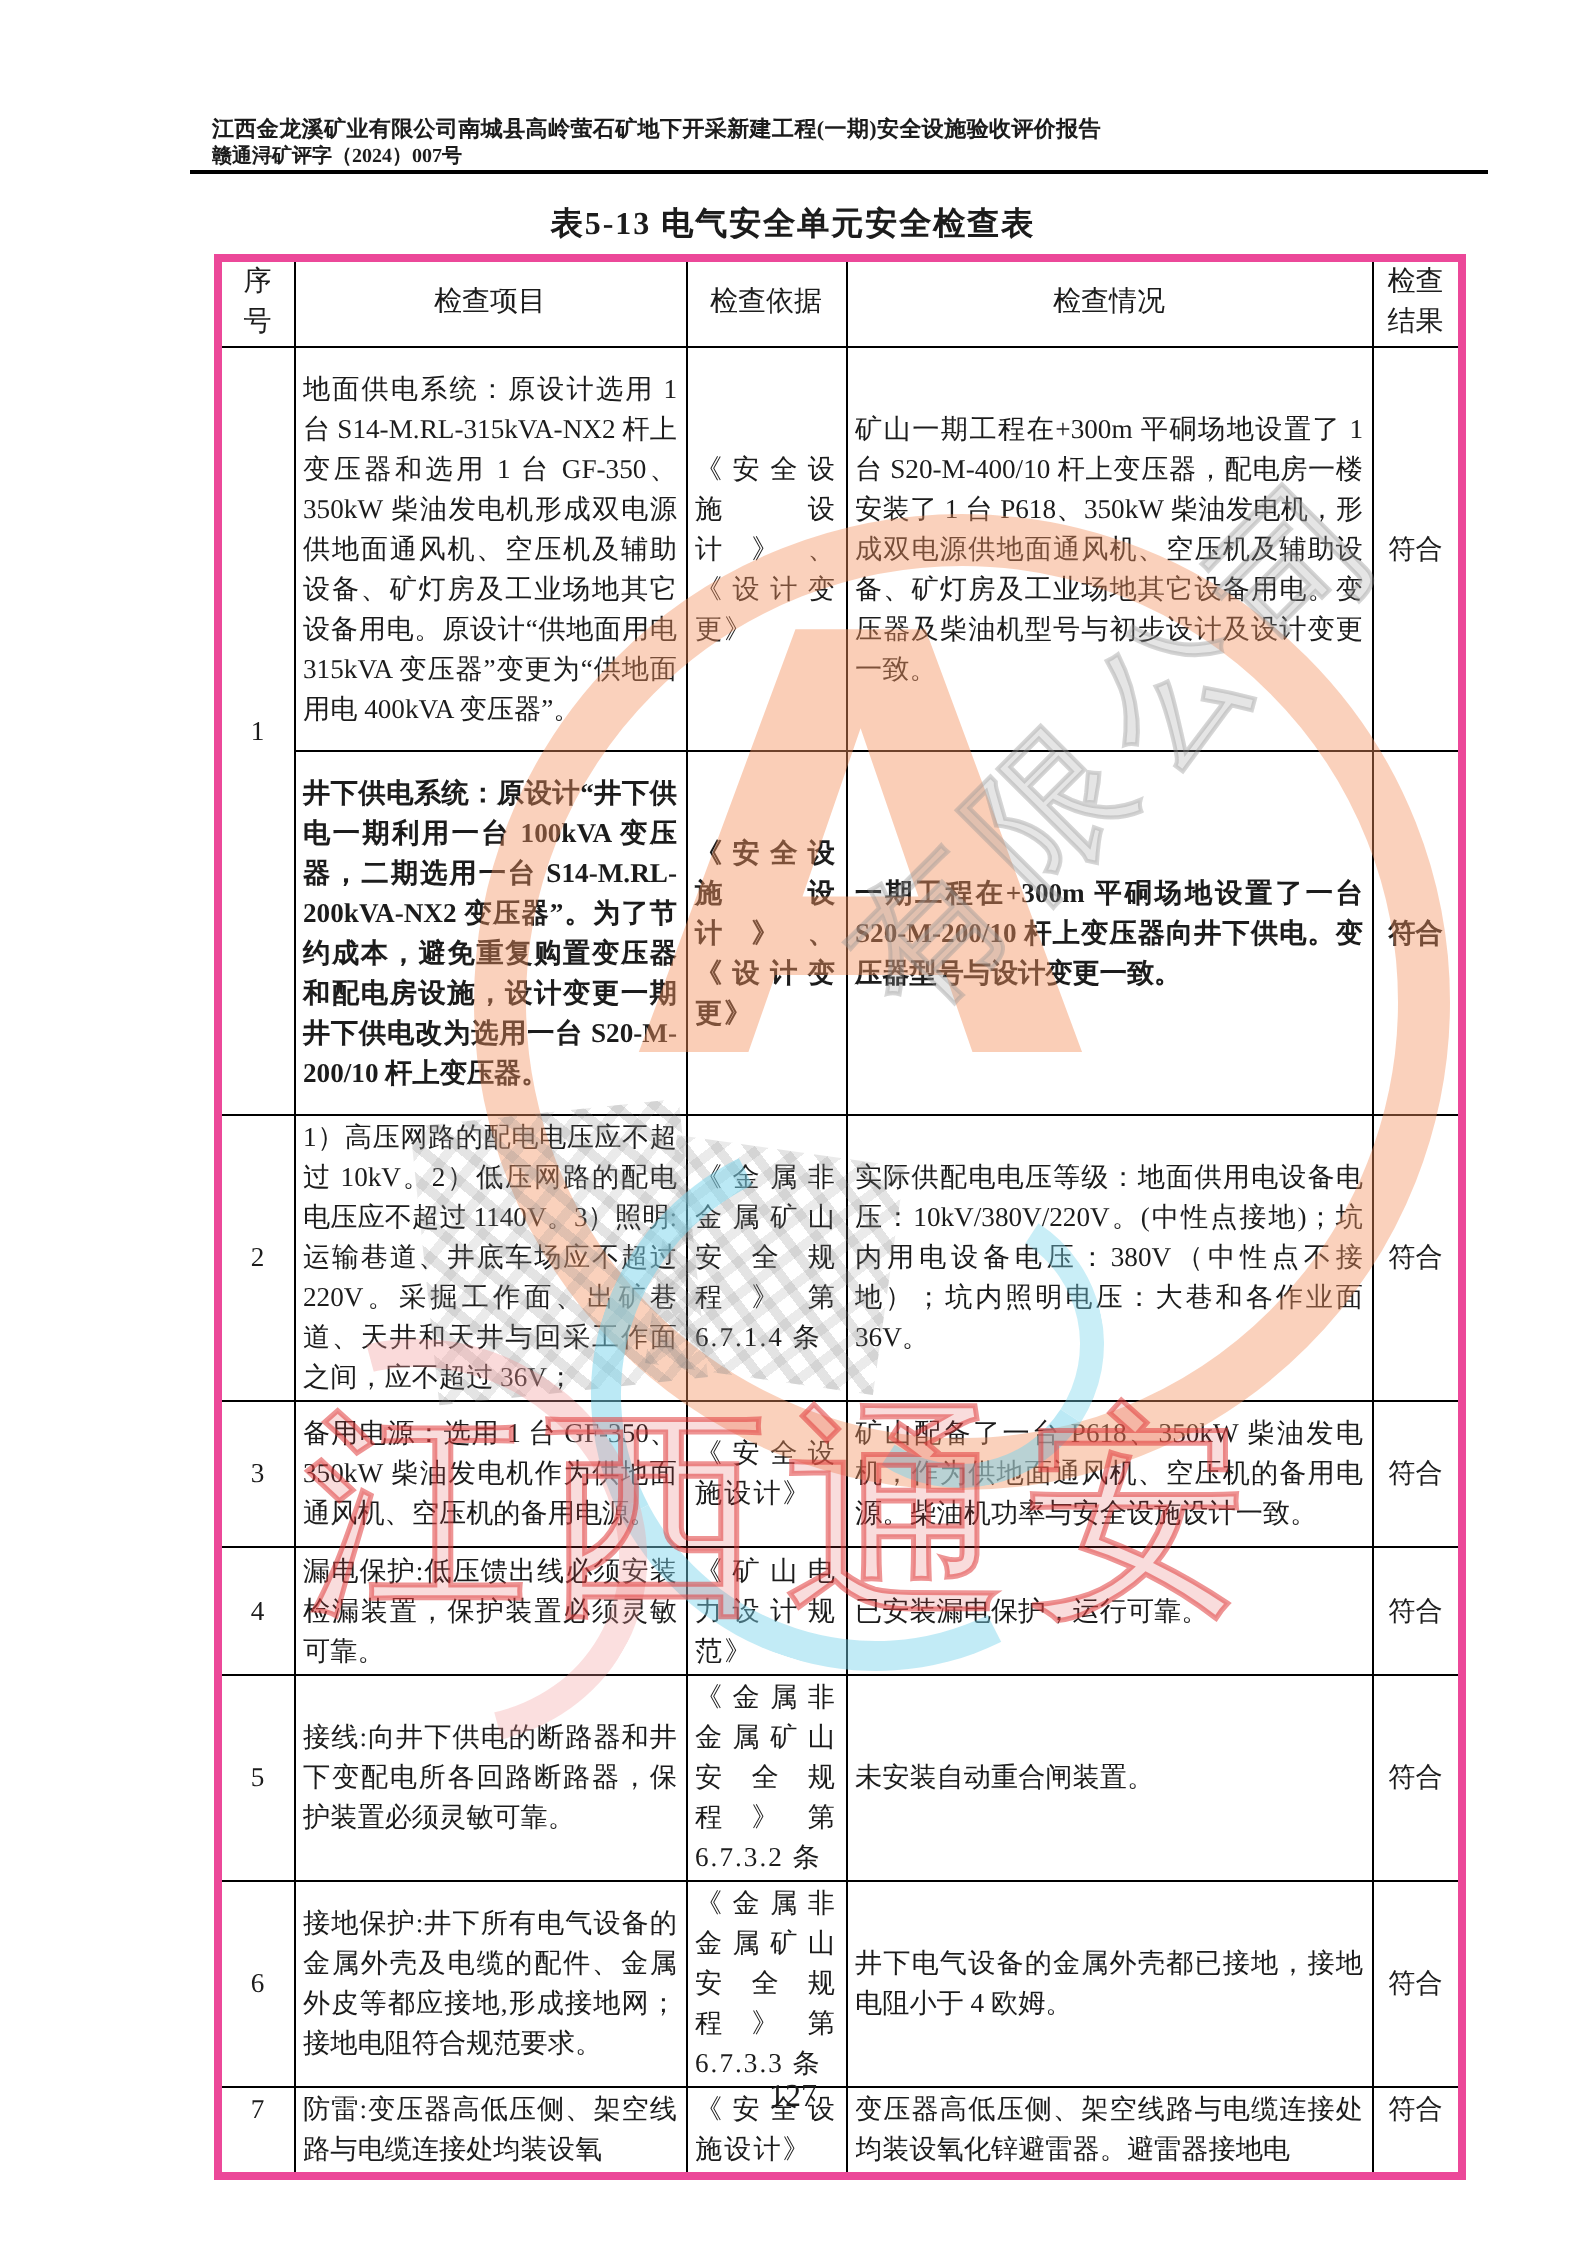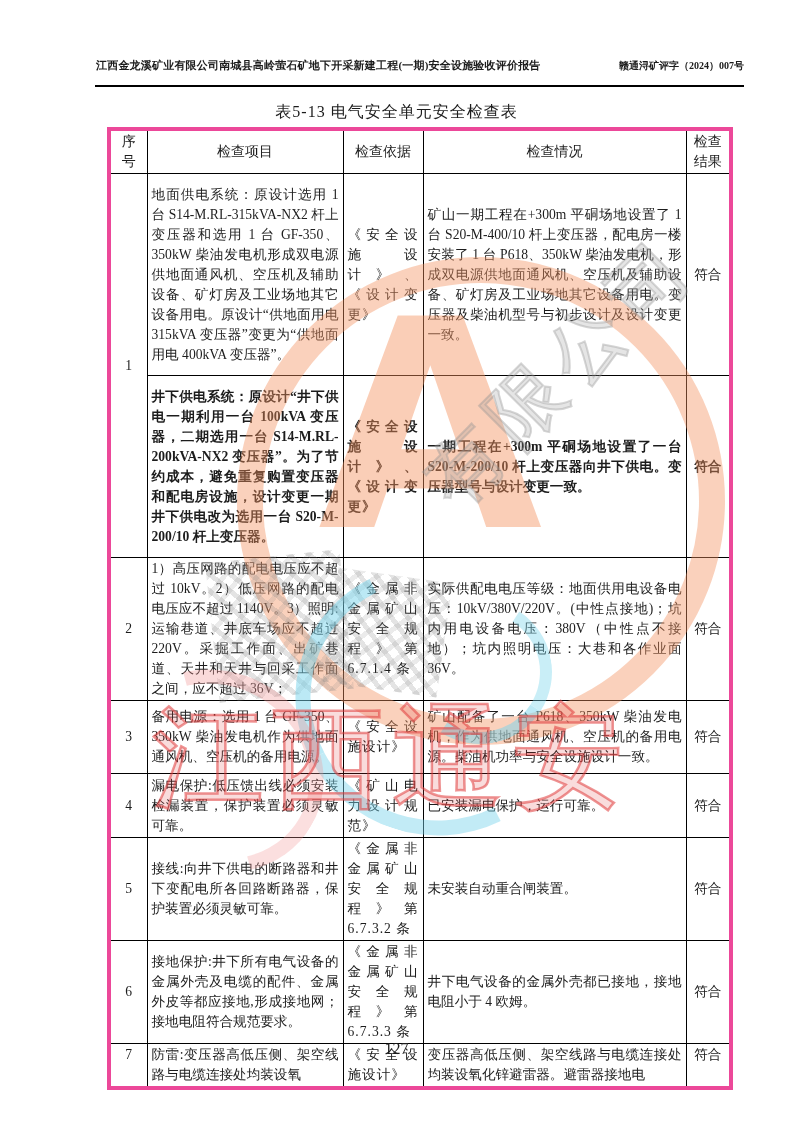--- a/index.html
+++ b/index.html
@@ -8,31 +8,31 @@
     width:793px;height:1122px;
     background:#ffffff;
     overflow:hidden;
     font-family:"Liberation Serif","DejaVu Serif",serif;
     color:#1c1c1c;
   }
   
   .doc-header{
     position:absolute;left:96px;top:58px;width:648px;
     display:flex;justify-content:space-between;align-items:baseline;
-    font-size:11px;line-height:14px;
+    font-size:11px;line-height:14px;flex-direction:column;
   }
   .doc-header .left{font-weight:600;letter-spacing:.2px;}
   .doc-header .right{font-weight:800;font-size:10px;white-space:nowrap;margin-left:10px;}
   .header-rule{
     position:absolute;left:95px;top:85px;width:649px;height:2px;background:#000;
   }
   
   .table-title{
     position:absolute;left:0;top:102px;width:100%;
-    text-align:center;font-size:16px;font-weight:400;letter-spacing:1px;
+    text-align:center;font-size:16px;font-weight:700;letter-spacing:1px;
   }
   
   table.check{
     position:absolute;left:107px;top:127px;
     border-collapse:collapse;table-layout:fixed;
     border:4px solid #ec4899;
     font-size:13.6px;line-height:20px;
   }
   table.check th,table.check td{
     border:1px solid #000;

